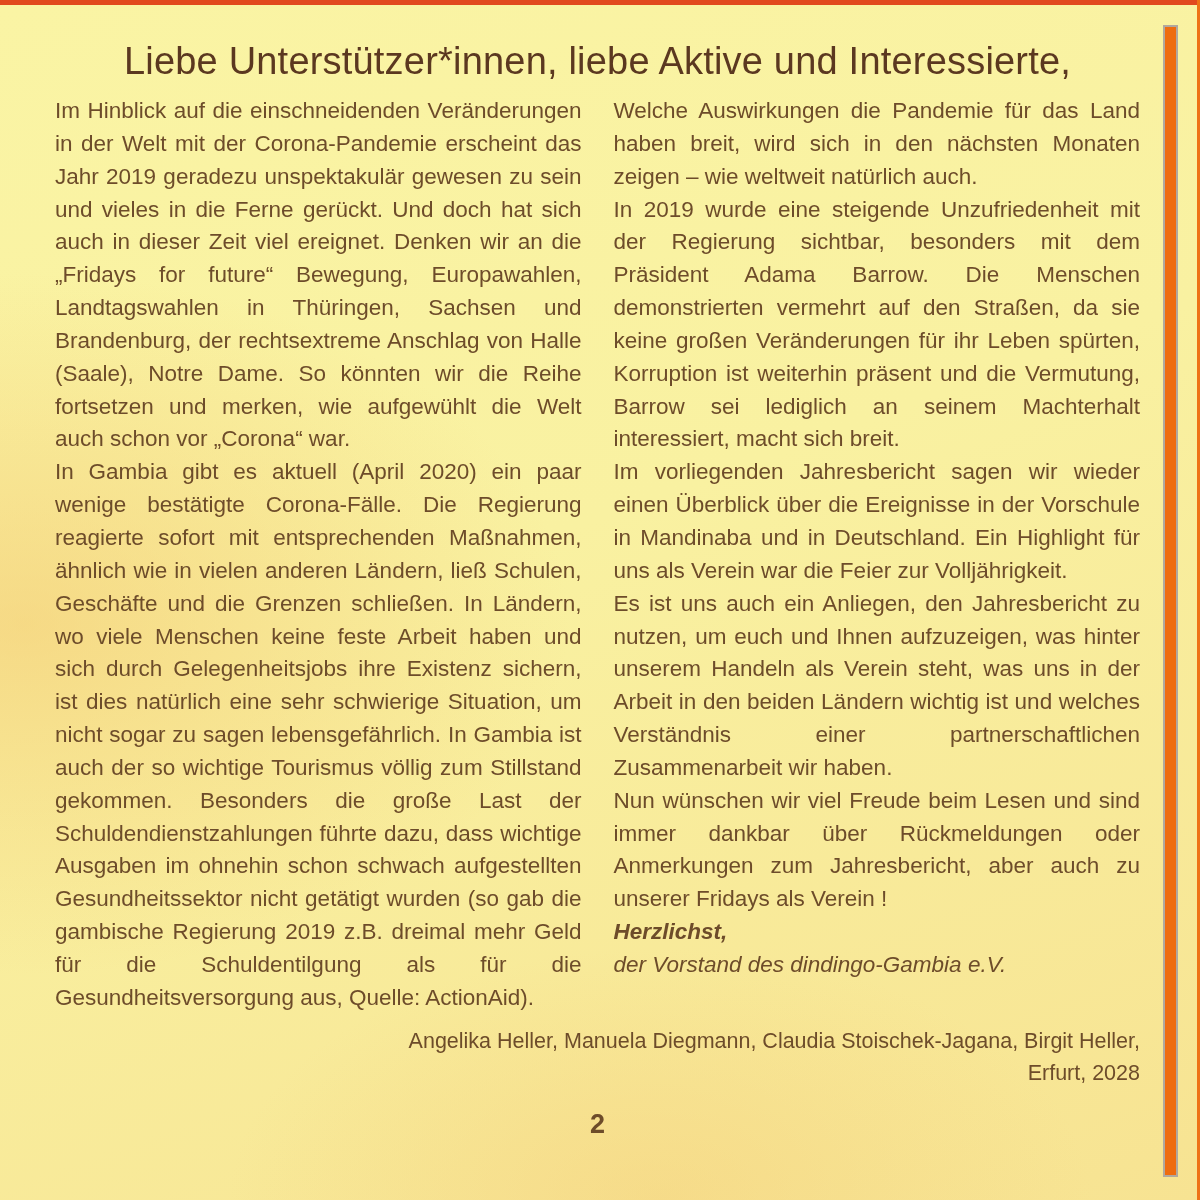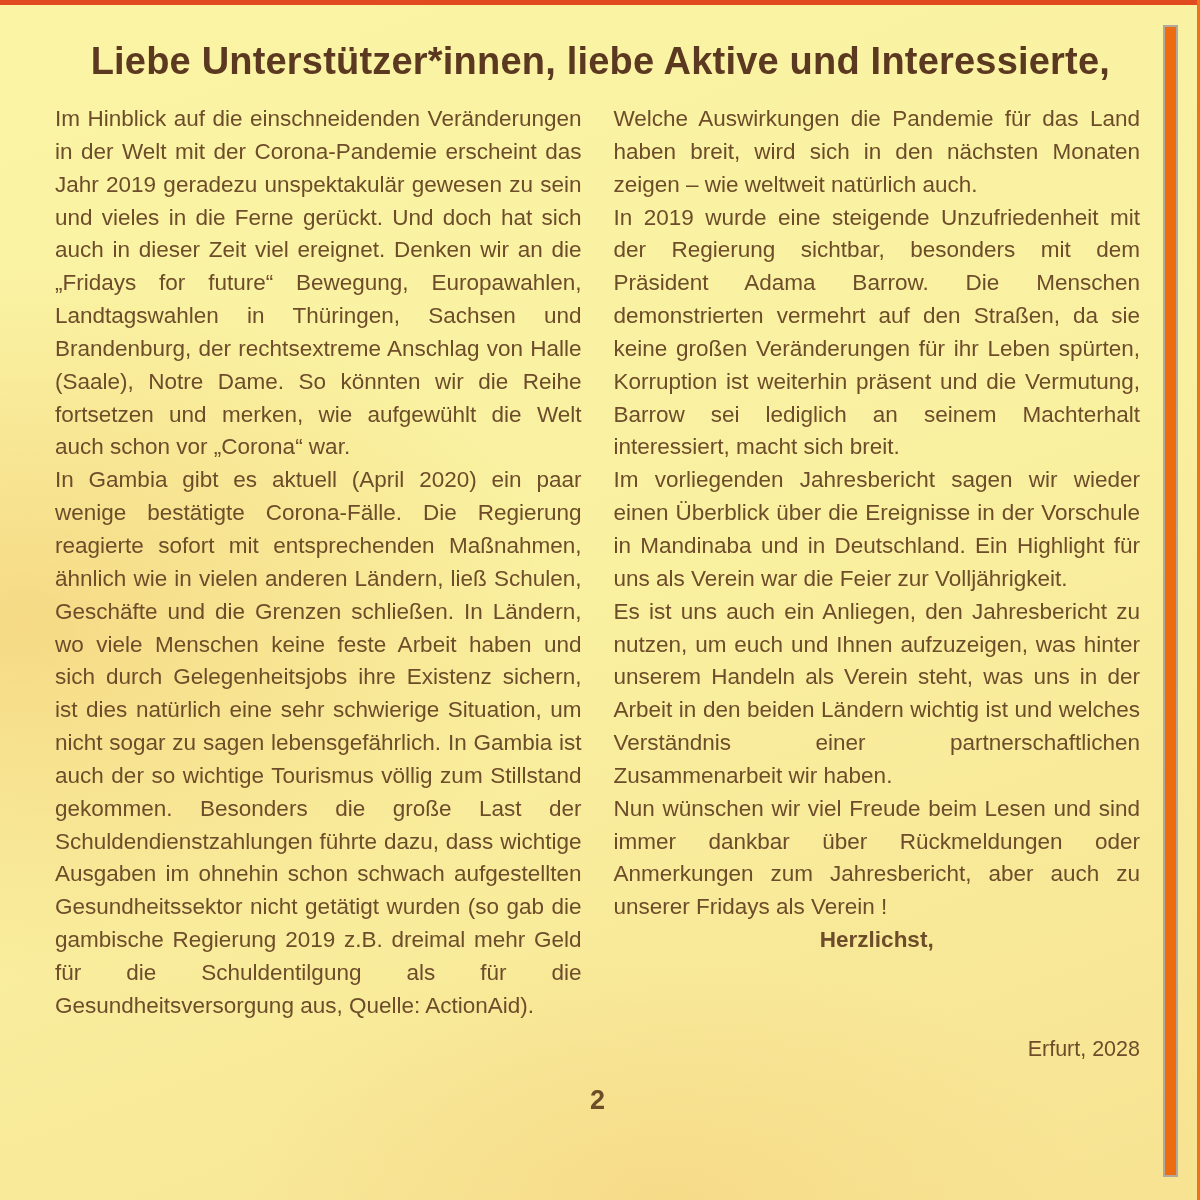--- a/index.html
+++ b/index.html
@@ -28,31 +28,31 @@
   .right-border{position:absolute;top:0;right:0;width:3px;height:1200px;background:var(--right-border);}
   .accent-bar{
     position:absolute;top:25px;right:22px;width:11px;height:1148px;
     background:var(--bar-fill);border:2px solid var(--bar-edge);
   }
   .content{
     position:absolute;top:0;left:55px;width:1085px;height:1200px;box-sizing:border-box;
   }
   h1.title{
     margin:40px 0 0 0;padding:0 30px;
-    font-size:38px;font-weight:bold;letter-spacing:0.2px;
-    color:var(--title-color);text-align:right;
+    font-size:38px;font-weight:normal;letter-spacing:0.2px;
+    color:var(--title-color);text-align:center;
   }
   .cols{
-    display:flex;gap:32px;margin-top:20px;
+    display:flex;gap:32px;margin-top:12px;
     color:var(--body-color);
     font-size:22.5px;line-height:1.46;
   }
   .col{flex:1 1 0;min-width:0;}
   .col p{margin:0;text-align:justify;text-justify:inter-word;}
-  .col p.align-right{text-align:center;}
+  .col p.align-right{text-align:left;font-style:italic;}
   .bold{font-weight:bold;}
   .signature{
     margin-top:10px;text-align:right;
     color:var(--body-color);font-size:21.5px;line-height:1.5;
   }
   .page-number{
     margin-top:20px;text-align:center;
     color:var(--body-color);font-size:27px;font-weight:bold;
   }
 </style>
@@ -72,22 +72,24 @@
         <p>Im Hinblick auf die einschneidenden Veränderungen in der Welt mit der Corona-Pandemie erscheint das Jahr 2019 geradezu unspektakulär gewesen zu sein und vieles in die Ferne gerückt. Und doch hat sich auch in dieser Zeit viel ereignet. Denken wir an die „Fridays for future“ Bewegung, Europawahlen, Landtagswahlen in Thüringen, Sachsen und Brandenburg, der rechtsextreme Anschlag von Halle (Saale), Notre Dame. So könnten wir die Reihe fortsetzen und merken, wie aufgewühlt die Welt auch schon vor „Corona“ war.</p>
         <p>In Gambia gibt es aktuell (April 2020) ein paar wenige bestätigte Corona-Fälle. Die Regierung reagierte sofort mit entsprechenden Maßnahmen, ähnlich wie in vielen anderen Ländern, ließ Schulen, Geschäfte und die Grenzen schließen. In Ländern, wo viele Menschen keine feste Arbeit haben und sich durch Gelegenheitsjobs ihre Existenz sichern, ist dies natürlich eine sehr schwierige Situation, um nicht sogar zu sagen lebensgefährlich. In Gambia ist auch der so wichtige Tourismus völlig zum Stillstand gekommen. Besonders die große Last der Schuldendienstzahlungen führte dazu, dass wichtige Ausgaben im ohnehin schon schwach aufgestellten Gesundheitssektor nicht getätigt wurden (so gab die gambische Regierung 2019 z.B. dreimal mehr Geld für die Schuldentilgung als für die Gesundheitsversorgung aus, Quelle: ActionAid).</p>
       </div>
       <div class="col">
         <p>Welche Auswirkungen die Pandemie für das Land haben breit, wird sich in den nächsten Monaten zeigen – wie weltweit natürlich auch.</p>
         <p>In 2019 wurde eine steigende Unzufriedenheit mit der Regierung sichtbar, besonders mit dem Präsident Adama Barrow. Die Menschen demonstrierten vermehrt auf den Straßen, da sie keine großen Veränderungen für ihr Leben spürten, Korruption ist weiterhin präsent und die Vermutung, Barrow sei lediglich an seinem Machterhalt interessiert, macht sich breit.</p>
         <p>Im vorliegenden Jahresbericht sagen wir wieder einen Überblick über die Ereignisse in der Vorschule in Mandinaba und in Deutschland. Ein Highlight für uns als Verein war die Feier zur Volljährigkeit.</p>
         <p>Es ist uns auch ein Anliegen, den Jahresbericht zu nutzen, um euch und Ihnen aufzuzeigen, was hinter unserem Handeln als Verein steht, was uns in der Arbeit in den beiden Ländern wichtig ist und welches Verständnis einer partnerschaftlichen Zusammenarbeit wir haben.</p>
         <p>Nun wünschen wir viel Freude beim Lesen und sind immer dankbar über Rückmeldungen oder Anmerkungen zum Jahresbericht, aber auch zu unserer Fridays als Verein !</p>
         <p class="align-right bold">Herzlichst,</p>
+        <p class="align-right">der Vorstand des dindingo-Gambia e.V.</p>
       </div>
     </div>
 
     <div class="signature">
+      <div>Angelika Heller, Manuela Diegmann, Claudia Stoischek-Jagana, Birgit Heller,</div>
       <div>Erfurt, 2028</div>
     </div>
 
     <div class="page-number">2</div>
   </div>
 </div>
 
 </body></html>

